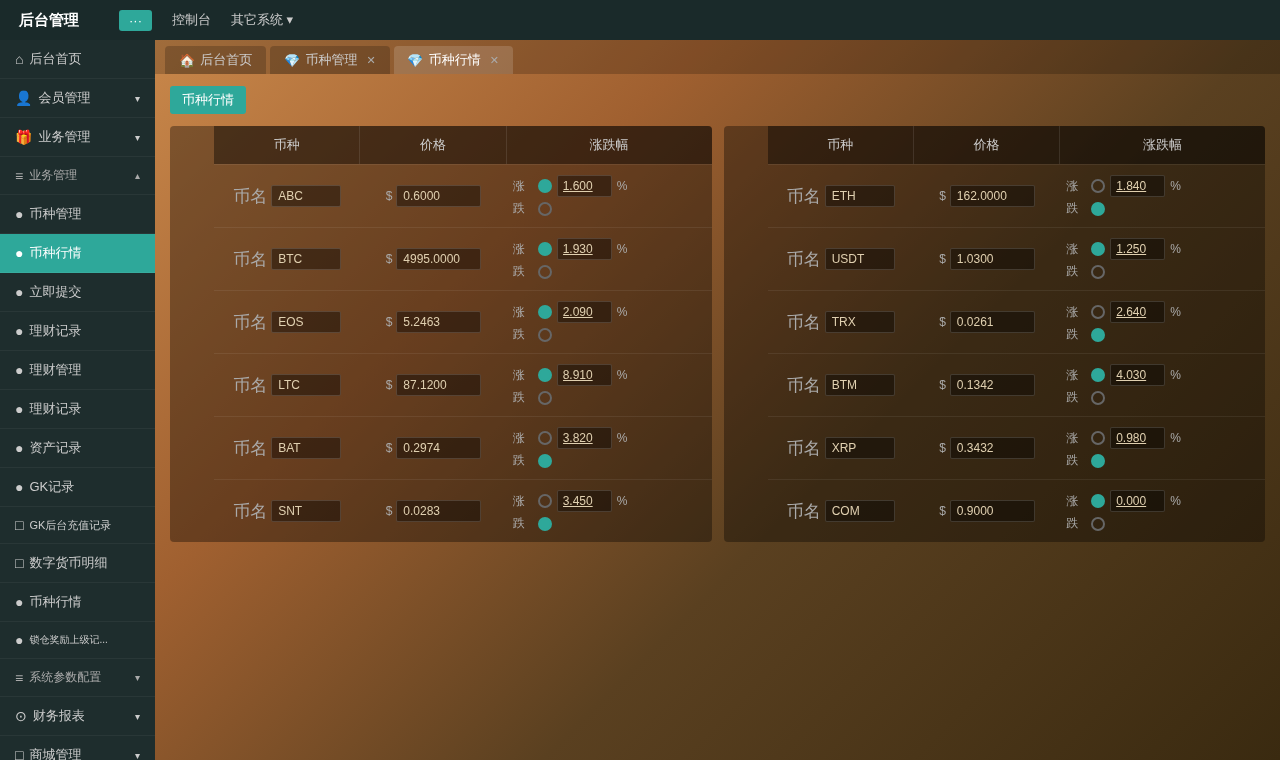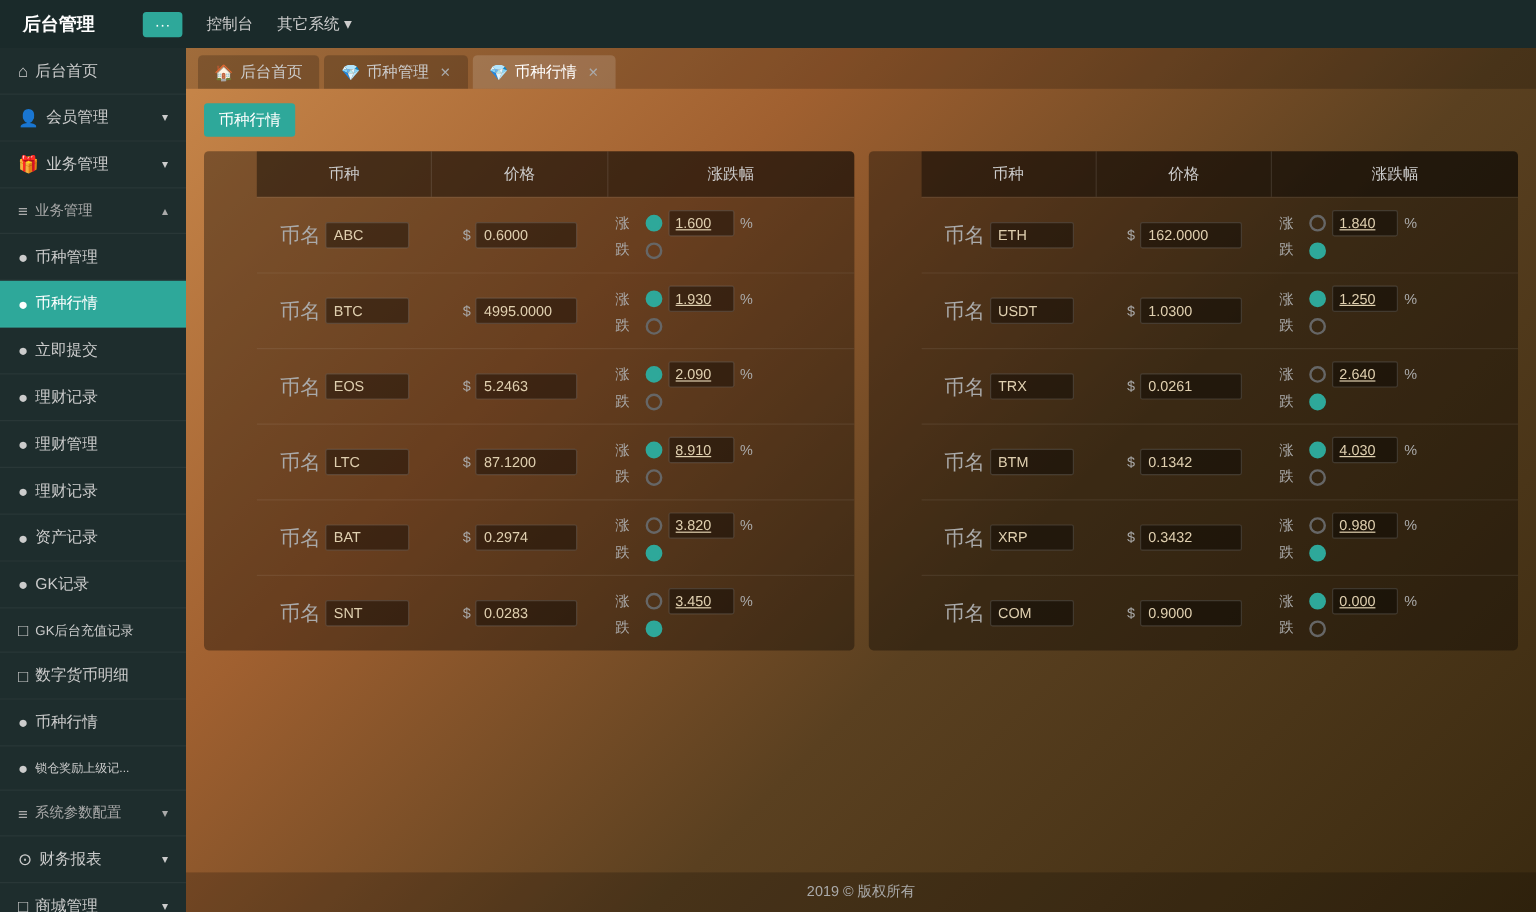--- a/index.html
+++ b/index.html
@@ -670,17 +670,16 @@
     </div>
               </div>
             </div>
         </div>
 
       </div>
 
     </div>
 
 
-    <div class="footer">2019 © 版权所有</div>
 
   </div>
 
 </div>
 
 </body></html>

